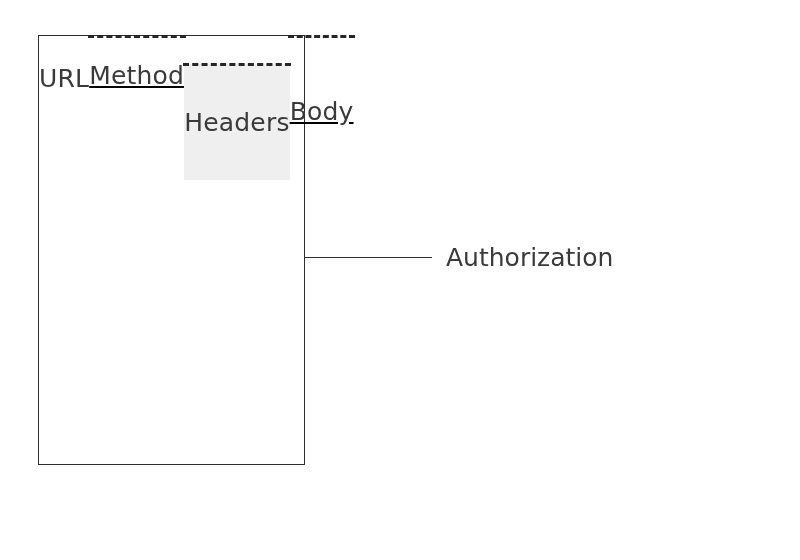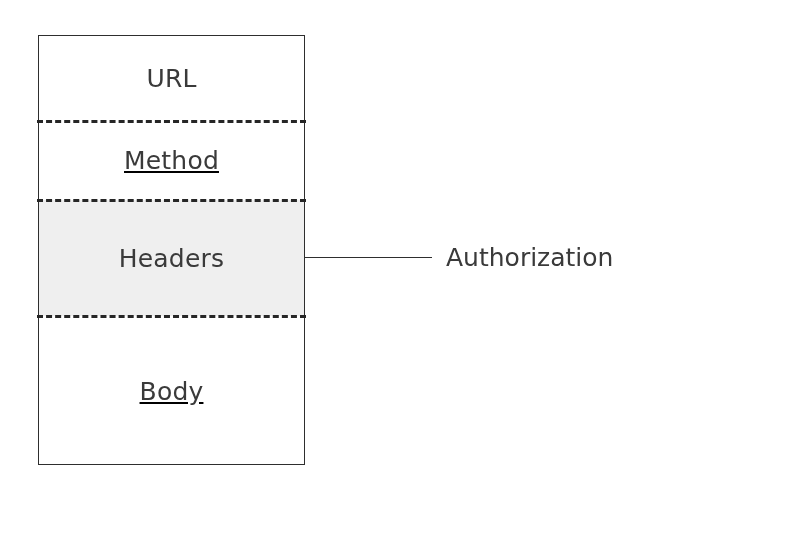--- a/index.html
+++ b/index.html
@@ -23,42 +23,41 @@
   .request-box {
     position: absolute;
     left: 38px;
     top: 35px;
     width: 267px;
     height: 430px;
     box-sizing: border-box;
     border: 1.6px solid #2e2e2e;
     background: #ffffff;
     display: flex;
-    flex-direction: column;
   }
 
   .section {
     position: relative;
     box-sizing: border-box;
     display: flex;
     align-items: center;
     justify-content: center;
     flex: 0 0 auto;
   }
   .section-label {
     font-size: 25px;
     font-weight: 400;
     color: #3a3a3a;
     letter-spacing: 0.2px;
     line-height: 1;
   }
 
   .sec-url     { height: 85px;  background: transparent; }
   .sec-method  { height: 79px;  background: transparent; text-decoration: underline; }
-  .sec-headers { height: 116px; background: #efefef; }
+  .sec-headers { height: 116px; background: #efefef; margin-top: 28px; }
   .sec-body    { height: 150px; background: transparent; text-decoration: underline; }
 
   
   .divider-top::before {
     content: "";
     position: absolute;
     left: -1.6px;
     right: -1.6px;
     top: -1.5px;
     height: 0;

